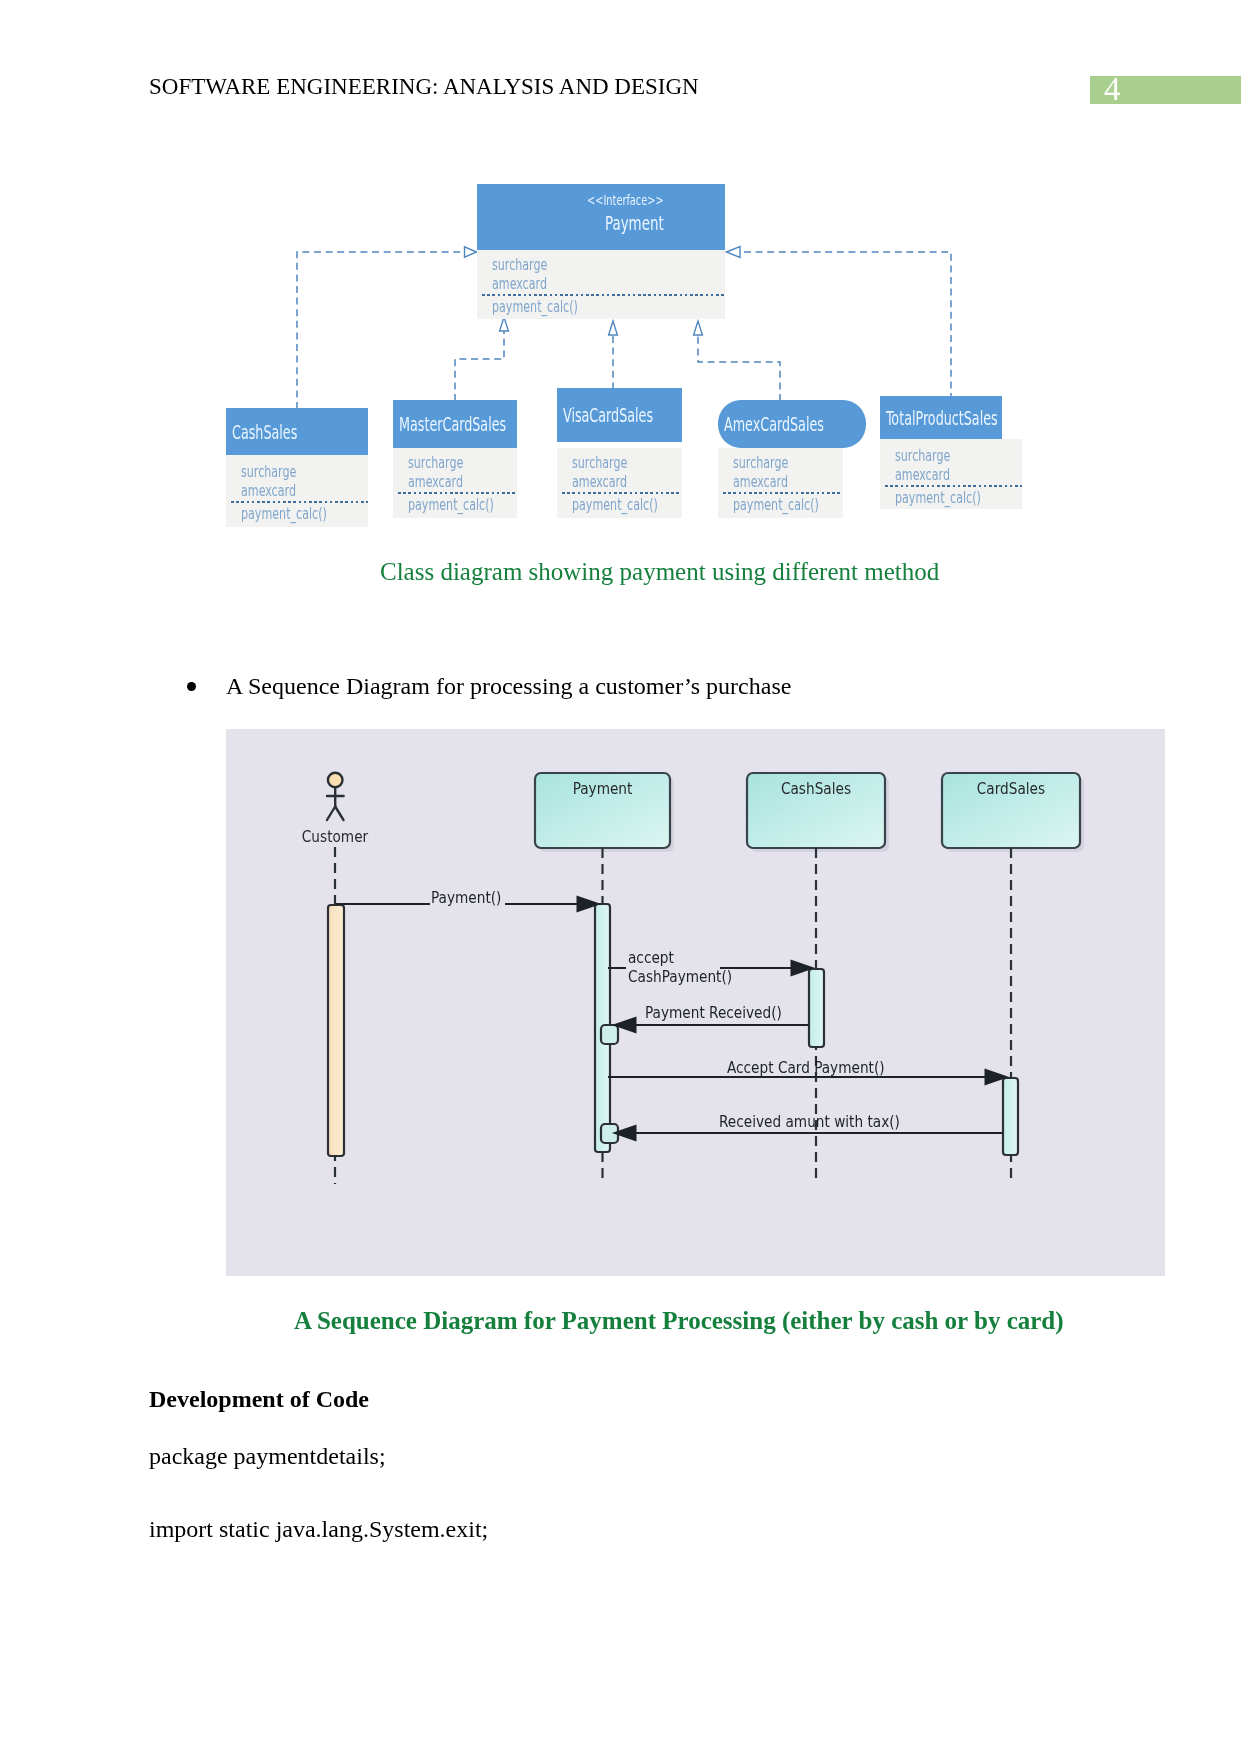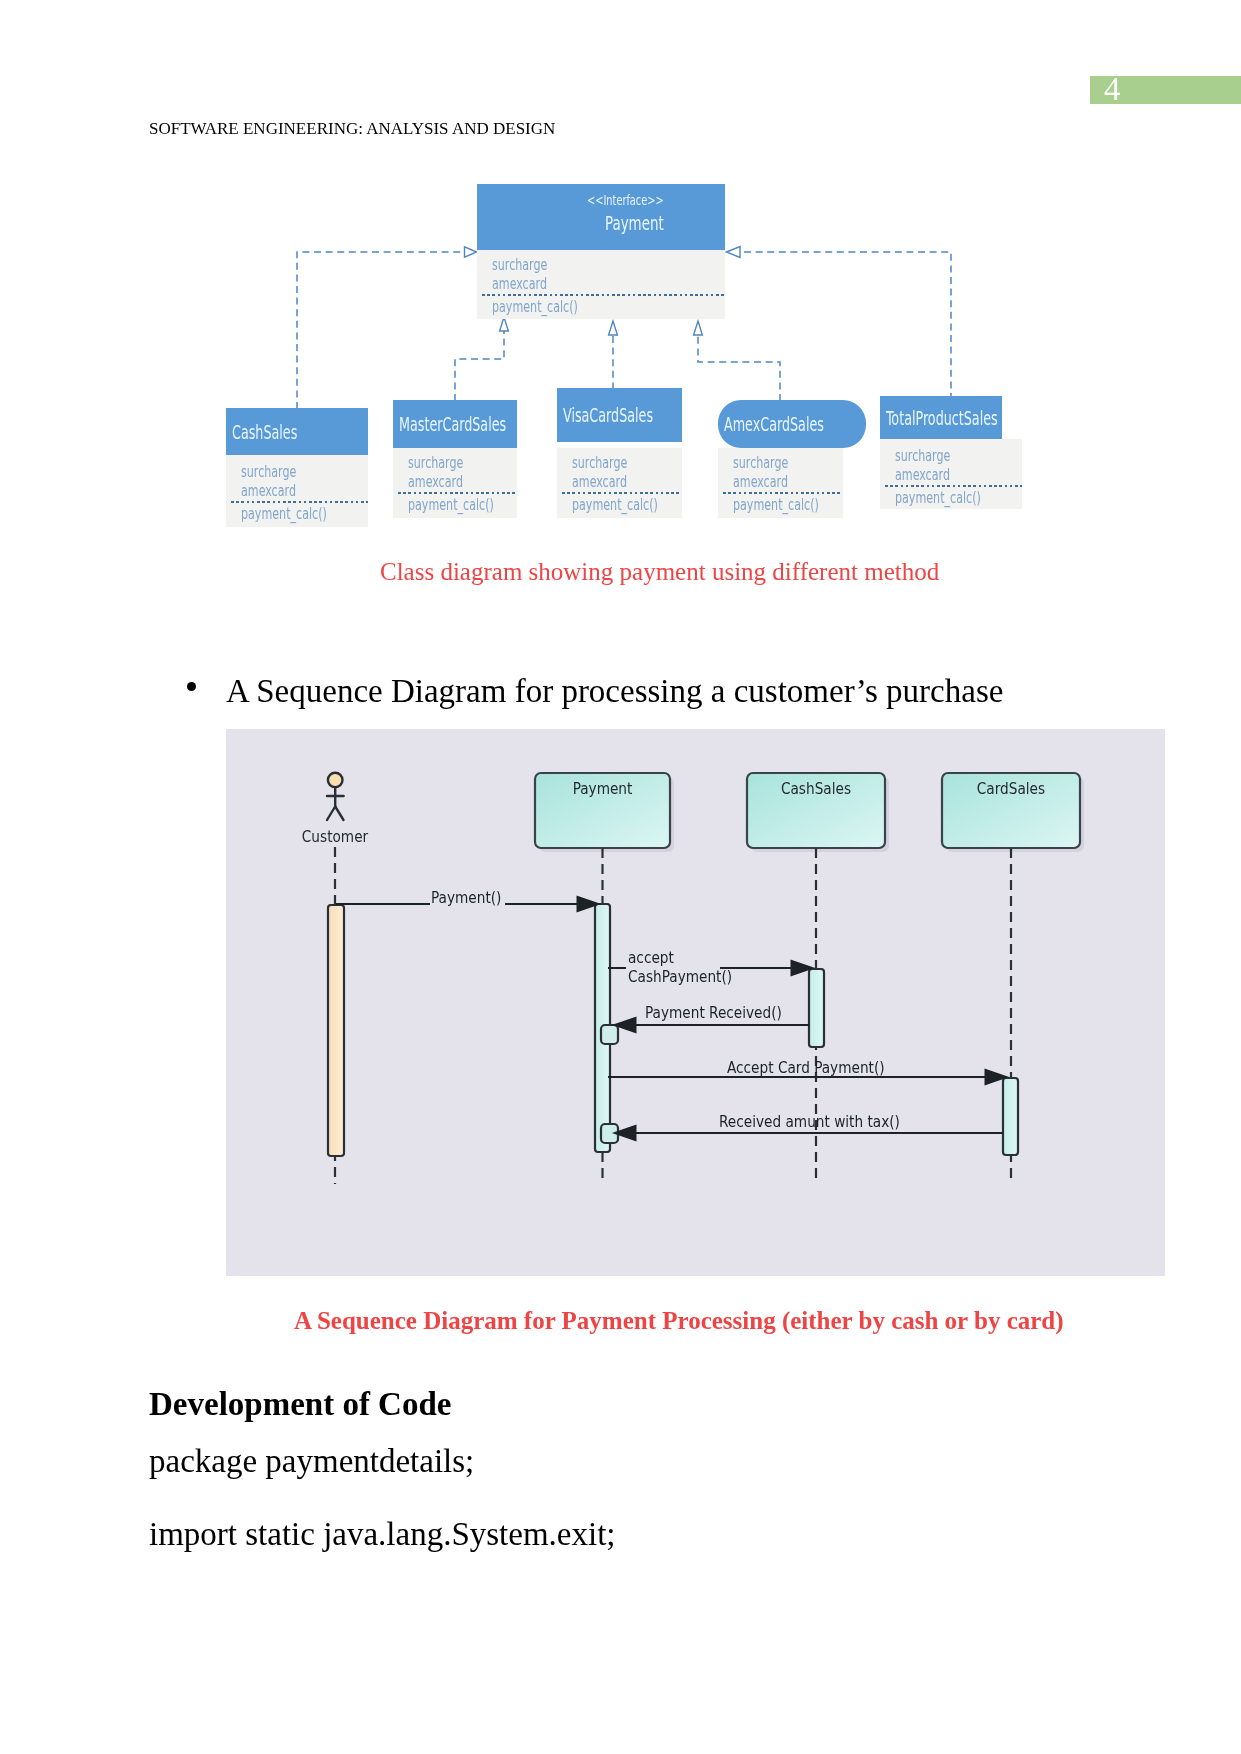--- a/index.html
+++ b/index.html
@@ -1,39 +1,39 @@
 <!DOCTYPE html>
 <html><head>
 <meta charset="utf-8">
 <style>
   html,body{margin:0;padding:0;}
   body{width:1241px;height:1754px;background:#ffffff;font-family:"Liberation Serif",serif;position:relative;overflow:hidden;}
   .page{position:absolute;left:0;top:0;width:1241px;height:1754px;background:#fff;}
 
   
-  #doc-header{position:absolute;left:149px;top:74px;font-size:17px;color:#000;white-space:nowrap;margin-top:45px;}
+  #doc-header{position:absolute;left:149px;top:74px;font-size:23px;color:#000;white-space:nowrap;}
   #page-num-box{position:absolute;left:1090px;top:76px;width:151px;height:28px;background:#a9cf8f;}
   #page-num{position:absolute;left:1104px;top:71px;font-size:33px;color:#fdfefb;line-height:37px;}
 
   
   #class-diagram{position:absolute;left:0;top:0;width:1241px;height:560px;}
   .cd-box{position:absolute;}
   .cd-head{position:absolute;background:#589ad7;color:#eaf6ff;
            font-family:"DejaVu Sans Condensed","DejaVu Sans",sans-serif;
            font-size:19px;display:flex;align-items:center;box-sizing:border-box;padding-left:5.5px;text-align:right;}
   .cd-head span, .cd-head div{display:block;transform:scaleX(.745);transform-origin:left center;white-space:nowrap;}
   .cd-body{position:absolute;background:#f2f2f0;
            font-family:"DejaVu Sans Condensed","DejaVu Sans",sans-serif;
            color:#81a6cd;font-size:15.5px;box-sizing:border-box;padding-left:15px;}
   .cd-body .attr{line-height:18.5px;display:block;transform:scaleX(.797);transform-origin:left center;white-space:nowrap;}
   .cd-sep{position:absolute;left:0;right:0;height:1.5px;background:repeating-linear-gradient(to right,#3f6d9c 0 2.6px,transparent 2.6px 5.2px);}
 
   
-  .caption{position:absolute;font-size:25px;color:#ef4444;white-space:nowrap;}
-  .btxt{position:absolute;font-size:33px;color:#000;white-space:nowrap;}
+  .caption{position:absolute;font-size:25px;color:#15803d;white-space:nowrap;}
+  .btxt{position:absolute;font-size:24px;color:#000;white-space:nowrap;}
   .bold{font-weight:bold;}
   #bullet-dot{position:absolute;left:187px;top:682px;width:9px;height:9px;border-radius:50%;background:#000;}
 
   
   #seq-diagram{position:absolute;left:226px;top:729px;width:939px;height:547px;background:#e4e3ec;}
 </style>
 </head>
 <body>
 
 <div class="page">

